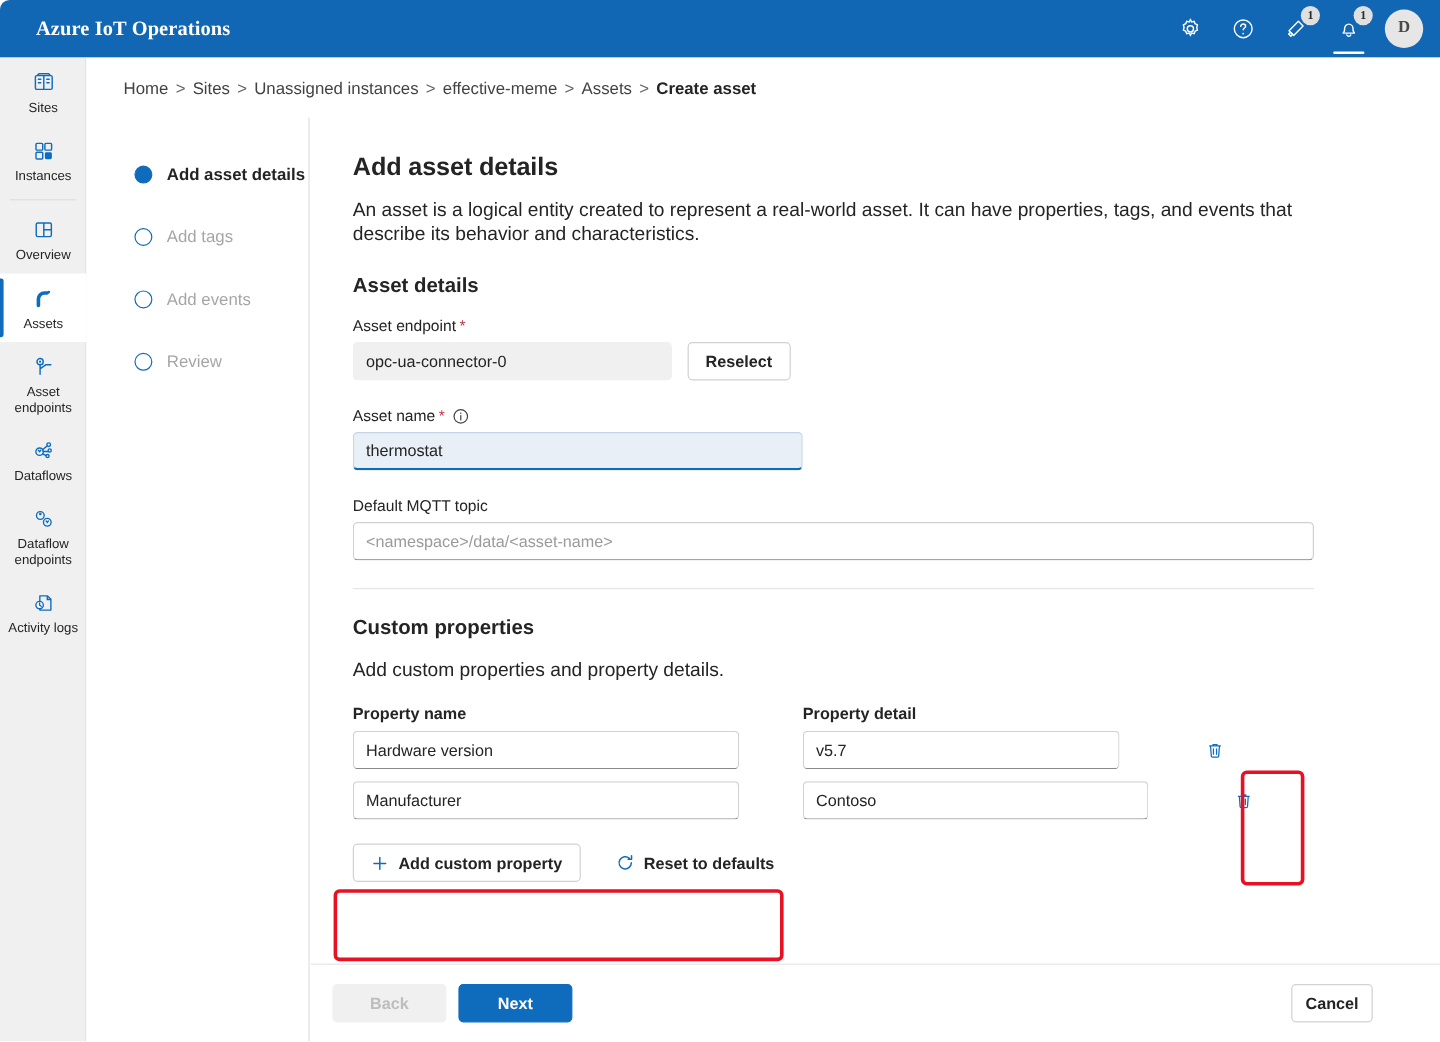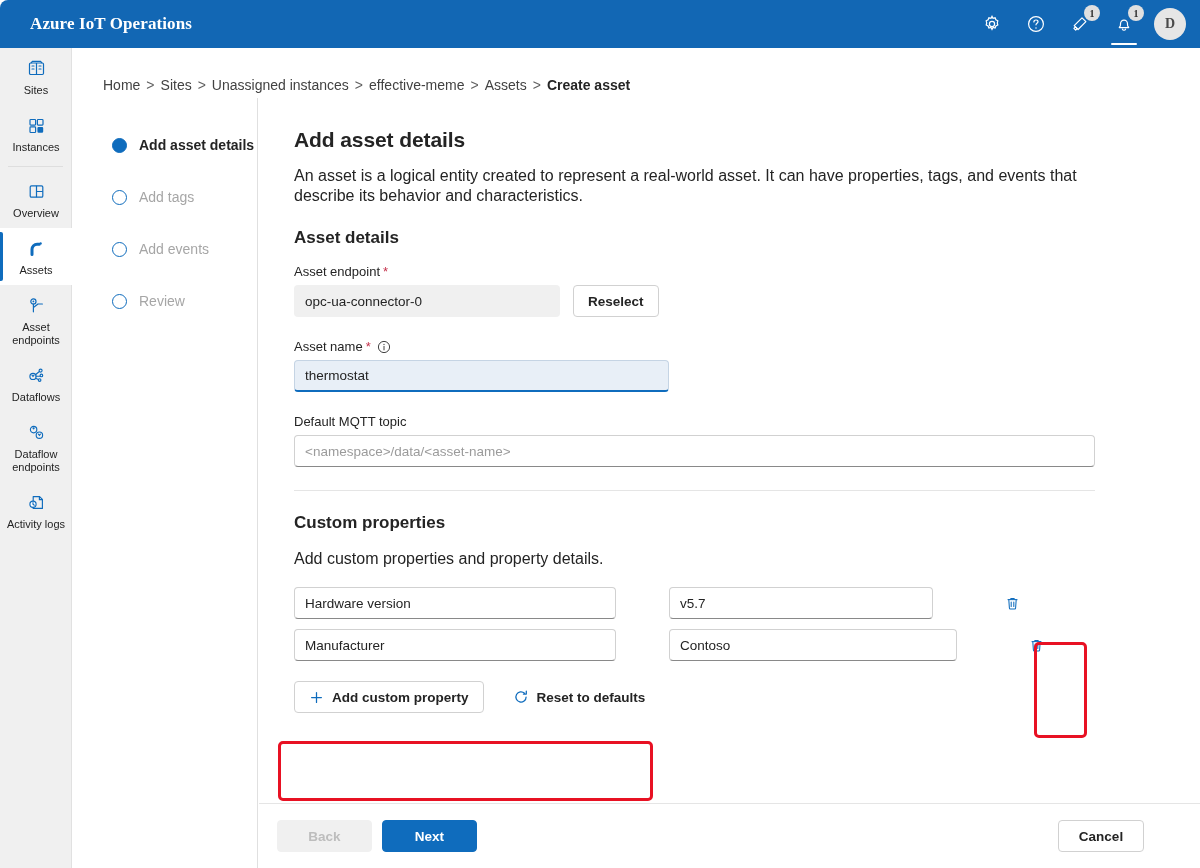--- a/index.html
+++ b/index.html
@@ -103,21 +103,21 @@
     width: 3px; height: calc(100% - 8px);
     background: #0f6cbd; border-radius: 0 2px 2px 0;
   }
   .rail-sep {
     height: 1px; background: #dedede;
     margin: 4px 8px 4px 8px;
   }
 
   
   .crumbs {
-    position: absolute; left: 72px; top: 60px;
+    position: absolute; left: 72px; top: 48px;
     width: 1128px; height: 50px;
     display: flex; align-items: center;
     padding-left: 31px;
     background: #ffffff;
     font-size: 14px;
   }
   .crumb { color: #424242; cursor: pointer; white-space: nowrap; }
   .crumb.current { color: #242424; font-weight: bold; cursor: default; }
   .crumb-sep { color: #616161; margin: 0 6px; }
 
@@ -469,20 +469,24 @@
         <span>Default MQTT topic</span>
       </div>
       <div class="inp placeholder">&lt;namespace&gt;/data/&lt;asset-name&gt;</div>
     </div>
 
     <div class="divider" style="margin:23px 0 0 0; width:801px;"></div>
 
     <h2 class="sub-title" style="margin-top:22px;">Custom properties</h2>
     <p class="sec-desc" style="margin-bottom:18px;">Add custom properties and property details.</p>
 
+    <div class="row" style="gap:53px; margin-bottom:7px;">
+      <div style="width:322px; font-size:13.5px; font-weight:bold;">Property name</div>
+      <div style="width:322px; font-size:13.5px; font-weight:bold;">Property detail</div>
+    </div>
 
     <div class="row" style="gap:53px; align-items:center; margin-bottom:10px;">
       <div style="width:322px;">
           <div class="inp">Hardware version</div>
         </div>
       <div style="width:264px;">
           <div class="inp">v5.7</div>
         </div>
       <div style="width:53px; display:flex; justify-content:center;">
         <button class="icon-btn">
@@ -537,16 +541,16 @@
 
   </div>
 
   <div class="annot" style="left:278px; top:741px; width:375px; height:60px;"></div>
   <div class="annot" style="left:1034px; top:642px; width:53px; height:96px;"></div>
 
   <div class="footer">
     <button class="btn disabled" style="width:95px; margin-right:10px;">Back</button>
     <button class="btn primary" style="width:95px;">Next</button>
     <div class="spacer"></div>
-    <button class="btn" style="width:86px;">Cancel</button>
+    <button class="btn" style="width:68px;">Cancel</button>
   </div>
 
 </div>
 
 </body></html>

